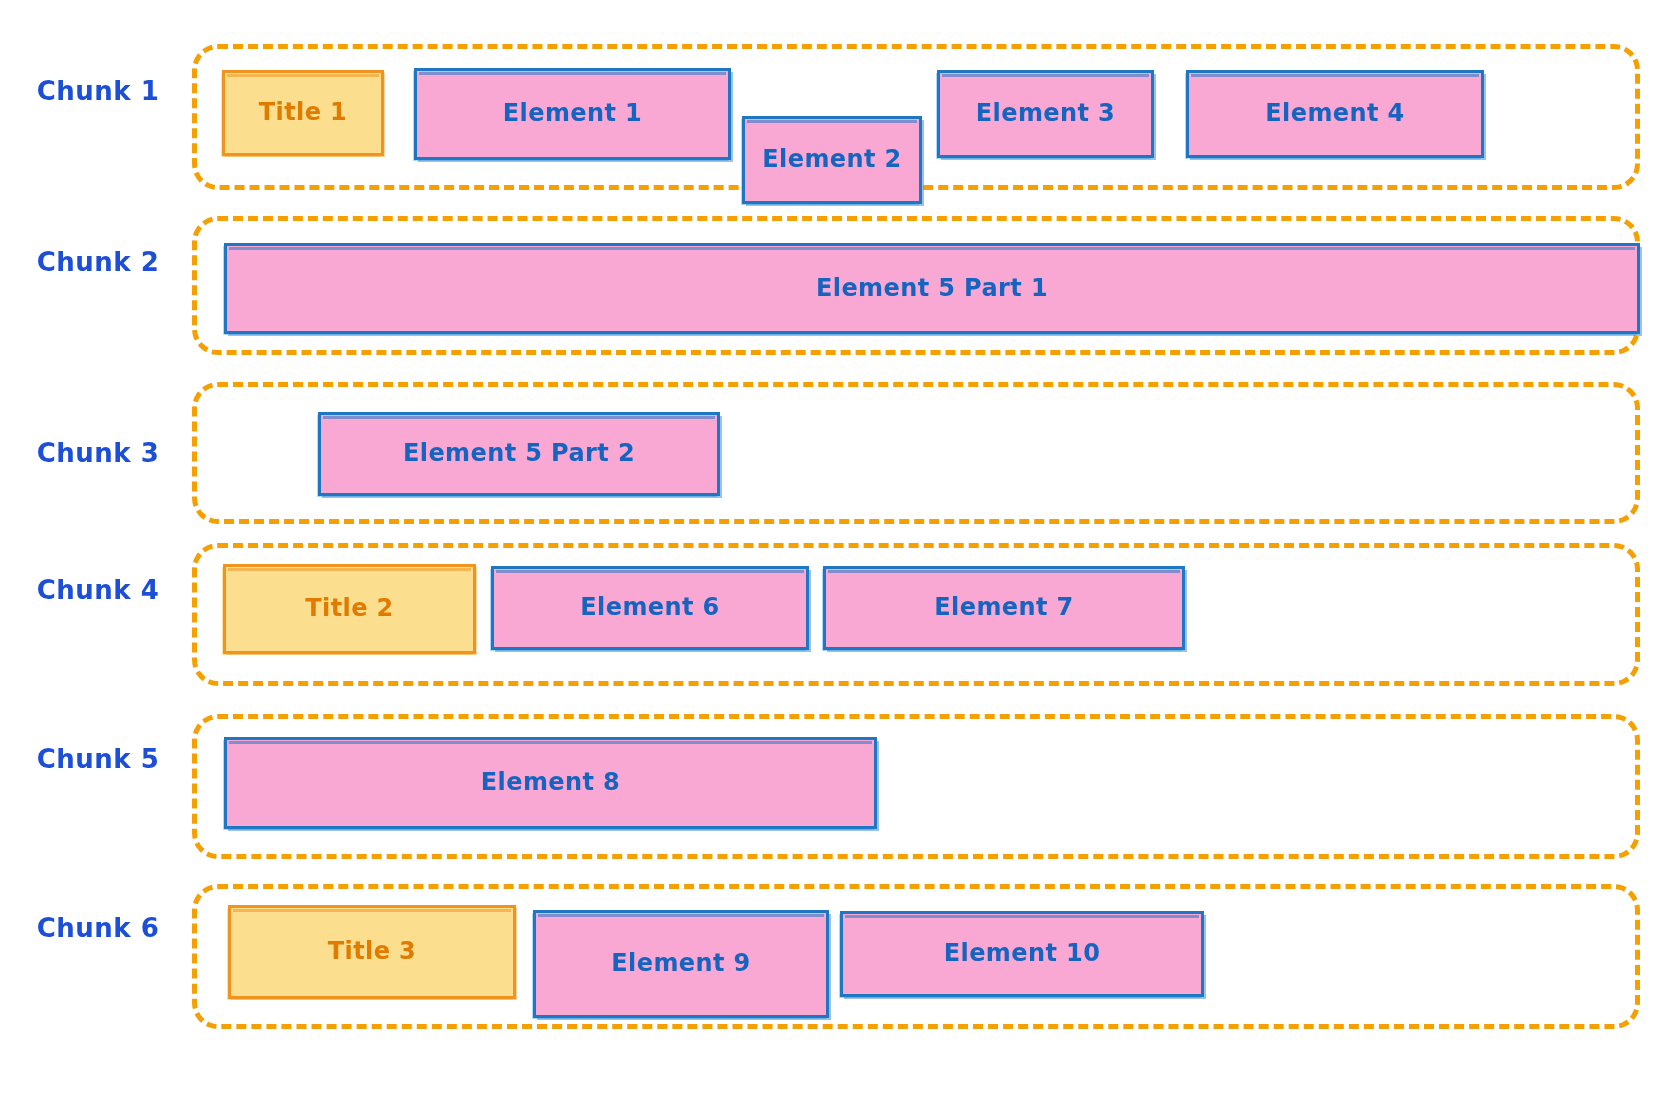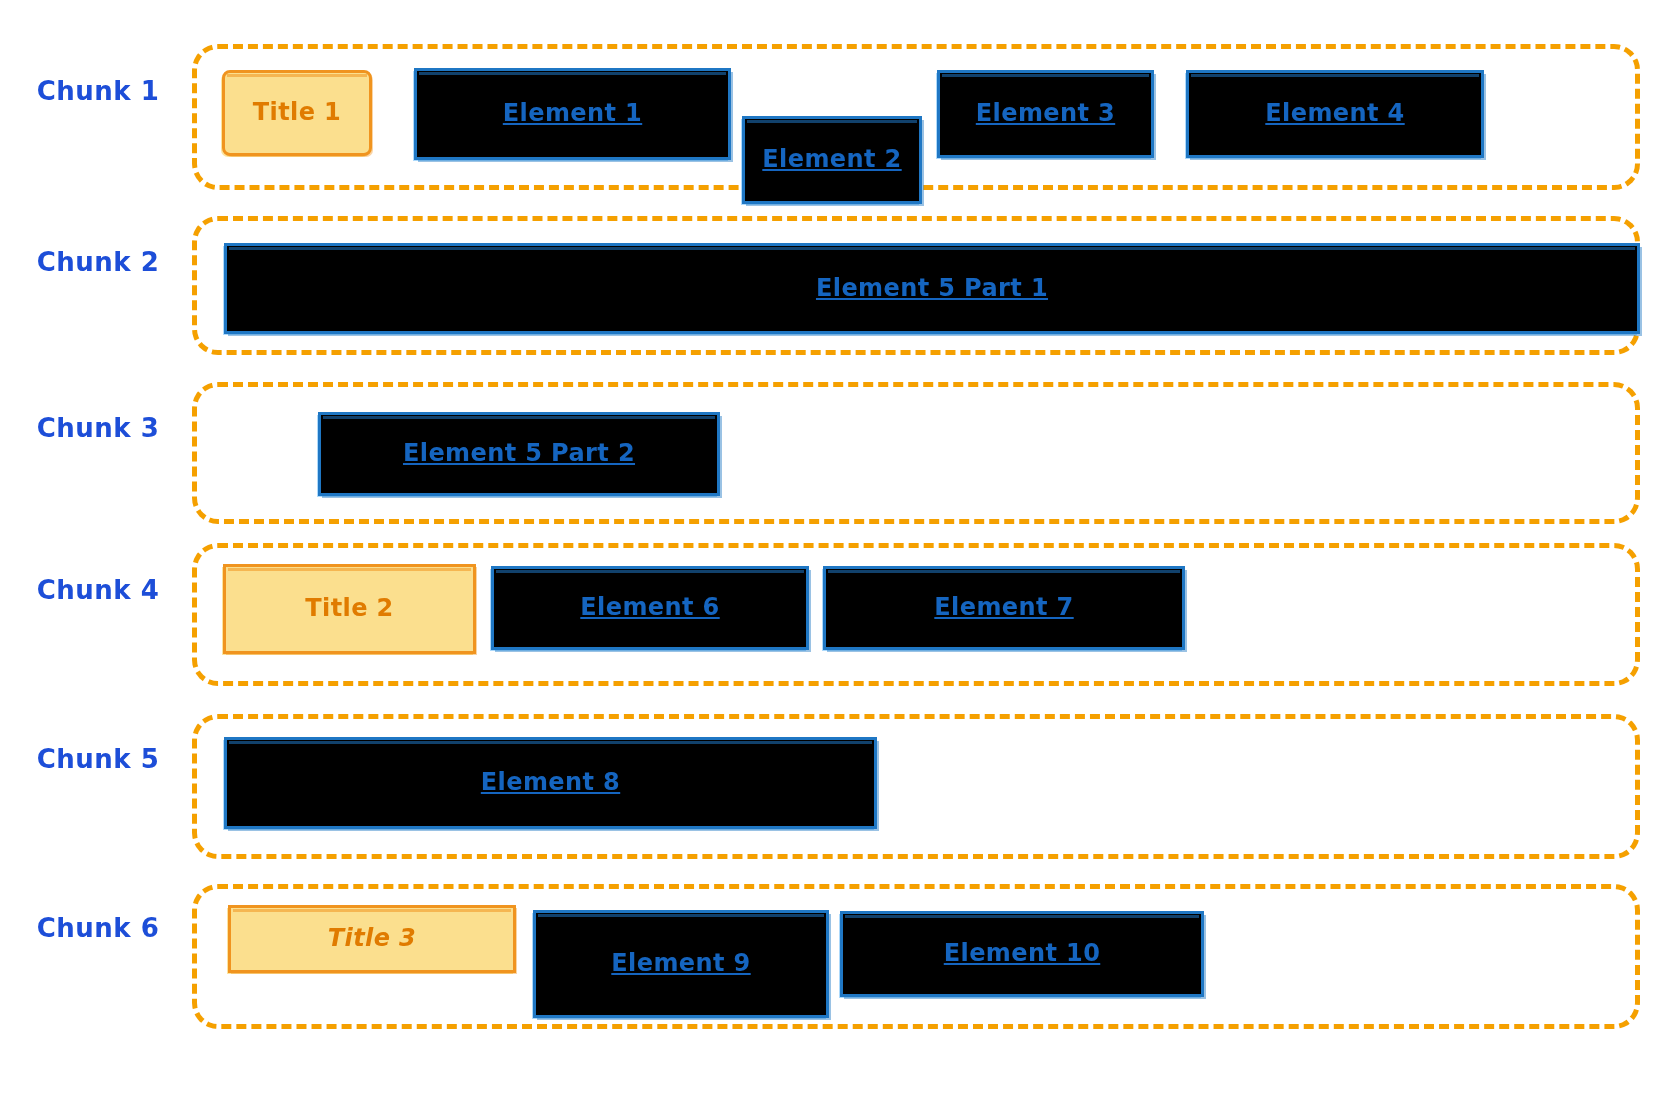--- a/index.html
+++ b/index.html
@@ -62,26 +62,25 @@
     font-weight: 600;
     letter-spacing: 0.4px;
     white-space: nowrap;
   }
   .node .node-text {
     display: block;
     transform: translateY(-1px);
   }
 
   .node.element {
-    background: #000000;
+    background: #f9a8d4;
     border: 3px solid #1f77c4;
     color: #1565c0;
     box-shadow: 3px 3px 0 -1px rgba(31,119,196,0.45),
                 -2px 2px 0 -1px rgba(159,211,251,0.85);
-    text-decoration: underline;
   }
 
   .node.title {
     background: #fbdf8e;
     border: 3px solid #f0941f;
     color: #e07b00;
     box-shadow: 2px 2px 0 -1px rgba(240,148,31,0.40),
                 -2px 2px 0 -1px rgba(251,223,142,0.85);
   }
 
@@ -98,21 +97,21 @@
   .node.element::after { background: #1f77c4; }
   .node.title::after   { background: #f0941f; }
 </style>
 </head>
 <body>
 
 <div id="diagram">
     <div class="chunk-row" style="top: 0px;">
       <div class="chunk-label" style="top: 76px;">Chunk 1</div>
       <div class="chunk-box" style="left: 192px; top: 44px; width: 1448px; height: 146px;"></div>
-      <div class="node title" style="left: 222px; top: 70px; width: 150px; height: 86px; border-radius: 8px;">
+      <div class="node title" style="left: 222px; top: 70px; width: 162px; height: 86px;">
         <span class="node-text">Title 1</span>
       </div>
       <div class="node element" style="left: 414px; top: 68px; width: 317px; height: 92px;">
         <span class="node-text">Element 1</span>
       </div>
       <div class="node element" style="left: 742px; top: 70px; width: 180px; height: 88px; margin-top: 46px;">
         <span class="node-text">Element 2</span>
       </div>
       <div class="node element" style="left: 937px; top: 70px; width: 217px; height: 88px;">
         <span class="node-text">Element 3</span>
@@ -122,21 +121,21 @@
       </div>
     </div>
     <div class="chunk-row" style="top: 0px;">
       <div class="chunk-label" style="top: 247px;">Chunk 2</div>
       <div class="chunk-box" style="left: 192px; top: 216px; width: 1448px; height: 139px;"></div>
       <div class="node element" style="left: 224px; top: 243px; width: 1416px; height: 91px; text-align: right;">
         <span class="node-text">Element 5 Part 1</span>
       </div>
     </div>
     <div class="chunk-row" style="top: 0px;">
-      <div class="chunk-label" style="top: 413px; text-align: center;">Chunk 3</div>
+      <div class="chunk-label" style="top: 438px; text-align: center;">Chunk 3</div>
       <div class="chunk-box" style="left: 192px; top: 382px; width: 1448px; height: 142px;"></div>
       <div class="node element" style="left: 318px; top: 412px; width: 402px; height: 84px;">
         <span class="node-text">Element 5 Part 2</span>
       </div>
     </div>
     <div class="chunk-row" style="top: 0px;">
       <div class="chunk-label" style="top: 575px;">Chunk 4</div>
       <div class="chunk-box" style="left: 192px; top: 543px; width: 1448px; height: 143px;"></div>
       <div class="node title" style="left: 223px; top: 564px; width: 253px; height: 90px;">
         <span class="node-text">Title 2</span>
@@ -151,21 +150,21 @@
     <div class="chunk-row" style="top: 0px;">
       <div class="chunk-label" style="top: 744px;">Chunk 5</div>
       <div class="chunk-box" style="left: 192px; top: 714px; width: 1448px; height: 145px;"></div>
       <div class="node element" style="left: 224px; top: 737px; width: 653px; height: 92px;">
         <span class="node-text">Element 8</span>
       </div>
     </div>
     <div class="chunk-row" style="top: 0px;">
       <div class="chunk-label" style="top: 913px;">Chunk 6</div>
       <div class="chunk-box" style="left: 192px; top: 884px; width: 1448px; height: 145px;"></div>
-      <div class="node title" style="left: 228px; top: 905px; width: 288px; height: 68px; font-style: italic;">
+      <div class="node title" style="left: 228px; top: 905px; width: 288px; height: 94px;">
         <span class="node-text">Title 3</span>
       </div>
       <div class="node element" style="left: 533px; top: 910px; width: 296px; height: 108px;">
         <span class="node-text">Element 9</span>
       </div>
       <div class="node element" style="left: 840px; top: 911px; width: 364px; height: 86px;">
         <span class="node-text">Element 10</span>
       </div>
     </div>
   </div>

